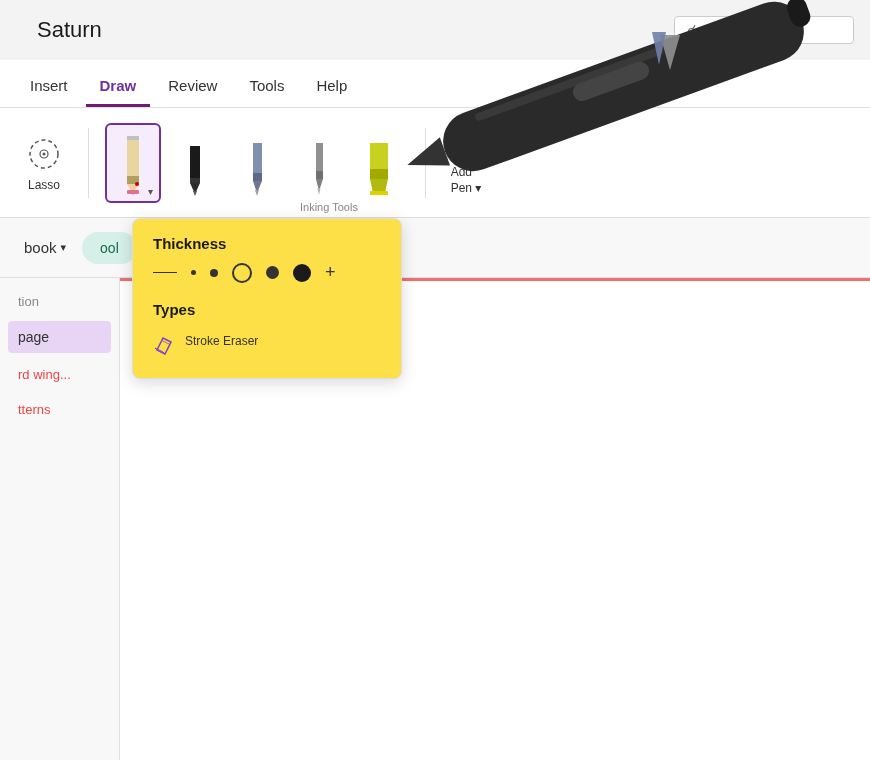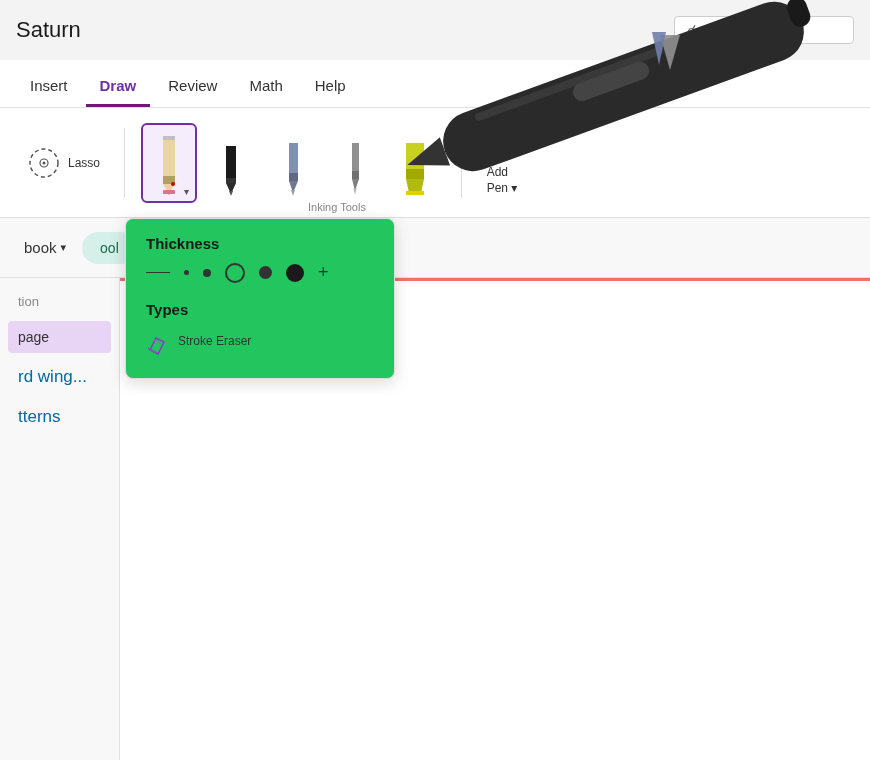--- a/index.html
+++ b/index.html
@@ -13,20 +13,21 @@
     }
 
     
     .title-bar {
       height: 60px;
       background: #f3f3f3;
       display: flex;
       align-items: center;
       padding: 0 16px;
       justify-content: space-between;
+      margin-left: 21px;
     }
     .title-bar-title {
       font-size: 22px;
       font-weight: 400;
       color: #1a1a1a;
     }
     .search-box {
       display: flex;
       align-items: center;
       background: #fff;
@@ -81,21 +82,21 @@
       align-items: center;
       padding: 8px 16px;
       gap: 12px;
       border-bottom: 1px solid #ddd;
       position: relative;
     }
 
     
     .lasso-tool {
       display: flex;
-      flex-direction: row;
+      flex-direction: column;
       align-items: center;
       gap: 4px;
       cursor: pointer;
       padding: 8px;
       border-radius: 4px;
     }
     .lasso-icon {
       width: 40px;
       height: 40px;
     }
@@ -226,38 +227,38 @@
     .sidebar-item {
       padding: 8px 10px;
       border-radius: 4px;
       font-size: 14px;
       color: #333;
       cursor: pointer;
       background: #e8d5f5;
     }
     .sidebar-page-item {
       padding: 6px 10px;
-      font-size: 17px;
-      color: #0369a1;
+      font-size: 13px;
+      color: #ef4444;
       cursor: pointer;
     }
 
     
     .main-content {
       flex: 1;
       background: #ffffff;
       position: relative;
     }
 
     
     .thickness-popup {
       position: absolute;
       top: 218px;
-      left: 125px;
-      background: #22c55e;
+      left: 132px;
+      background: #fde047;
       border: 1px solid #ddd;
       border-radius: 8px;
       box-shadow: 0 4px 16px rgba(0,0,0,0.15);
       padding: 16px 20px;
       width: 270px;
       z-index: 100;
     }
     .thickness-title {
       font-size: 15px;
       font-weight: 700;
@@ -350,21 +351,21 @@
       justify-content: center;
       height: 65px;
       width: 100%;
     }
 
     .ribbon-section-label {
       font-size: 11px;
       color: #888;
       position: absolute;
       bottom: 4px;
-      left: 308px;
+      left: 300px;
     }
 
     .divider-v {
       width: 1px;
       height: 70px;
       background: #ddd;
       margin: 0 4px;
     }
 
     
@@ -384,21 +385,21 @@
   <div class="search-box">
     <span class="search-icon-svg">☌</span>
     <input type="text" placeholder="Search" style="">
   </div>
 </div>
 
 <div class="menu-bar">
   <div class="menu-item">Insert</div>
   <div class="menu-item active">Draw</div>
   <div class="menu-item">Review</div>
-  <div class="menu-item">Math</div>
+  <div class="menu-item">Tools</div>
   <div class="menu-item">Help</div>
 </div>
 
 <div class="ribbon">
 
   <div class="lasso-tool">
     <svg class="lasso-icon" viewBox="0 0 40 40">
       <circle cx="20" cy="20" r="14" fill="none" stroke="#555" stroke-width="1.5" stroke-dasharray="4,3"></circle>
       <circle cx="20" cy="20" r="4" fill="none" stroke="#555" stroke-width="1.2"></circle>
       <circle cx="20" cy="20" r="1.5" fill="#555"></circle>

